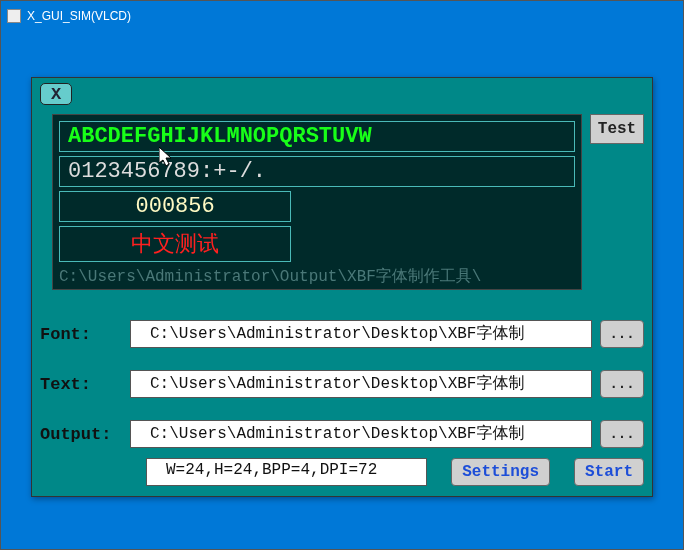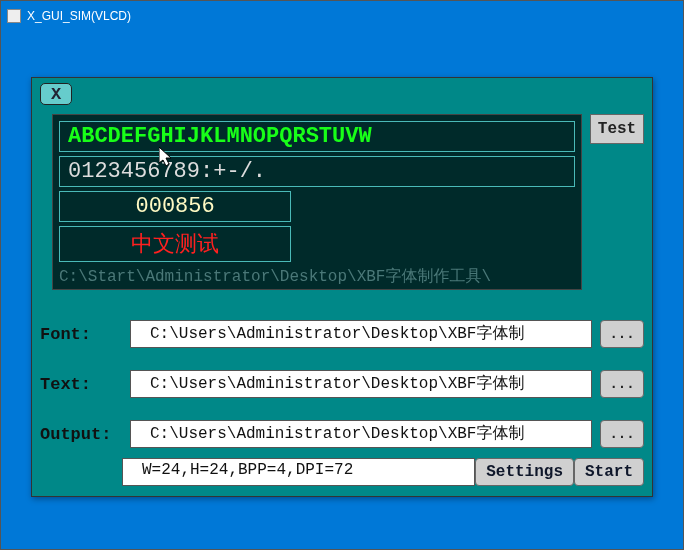--- a/index.html
+++ b/index.html
@@ -143,34 +143,34 @@
       font-family: "Courier New", monospace;
       font-size: 14px;
       font-weight: bold;
       color: #222;
       cursor: pointer;
       border-radius: 4px;
     }
     .bottom-row {
       display: flex;
       align-items: center;
-      gap: 0;
+      gap: 24px;
       margin-top: 10px;
     }
     .settings-btn, .start-btn {
       height: 28px;
       background: #d0d0d0;
       border: 1px solid #666;
       display: flex;
       align-items: center;
       justify-content: center;
       font-family: "Courier New", monospace;
       font-size: 16px;
       font-weight: bold;
-      color: #0f172a;
+      color: #1d4ed8;
       cursor: pointer;
       padding: 0 10px;
       border-radius: 4px;
     }
     .cursor-arrow {
       position: absolute;
       left: 159px;
       top: 147px;
       pointer-events: none;
     }
@@ -191,21 +191,21 @@
         <span>X</span>
       </div>
     </div>
 
     <div class="preview-block">
       <div class="preview-left">
         <div class="sample-box sample1">ABCDEFGHIJKLMNOPQRSTUVW</div>
         <div class="sample-box sample2">0123456789:+-/.</div>
         <div class="sample-box sample3">000856</div>
         <div class="sample-box sample4">中文测试</div>
-        <div class="path-line">C:\Start\Administrator\Desktop\XBF字体制作工具\</div>
+        <div class="path-line">C:\Users\Administrator\Output\XBF字体制作工具\</div>
       </div>
       <div>
         <div class="test-btn">
           <span>Test</span>
         </div>
       </div>
     </div>
 
     <div class="form-area">
 

